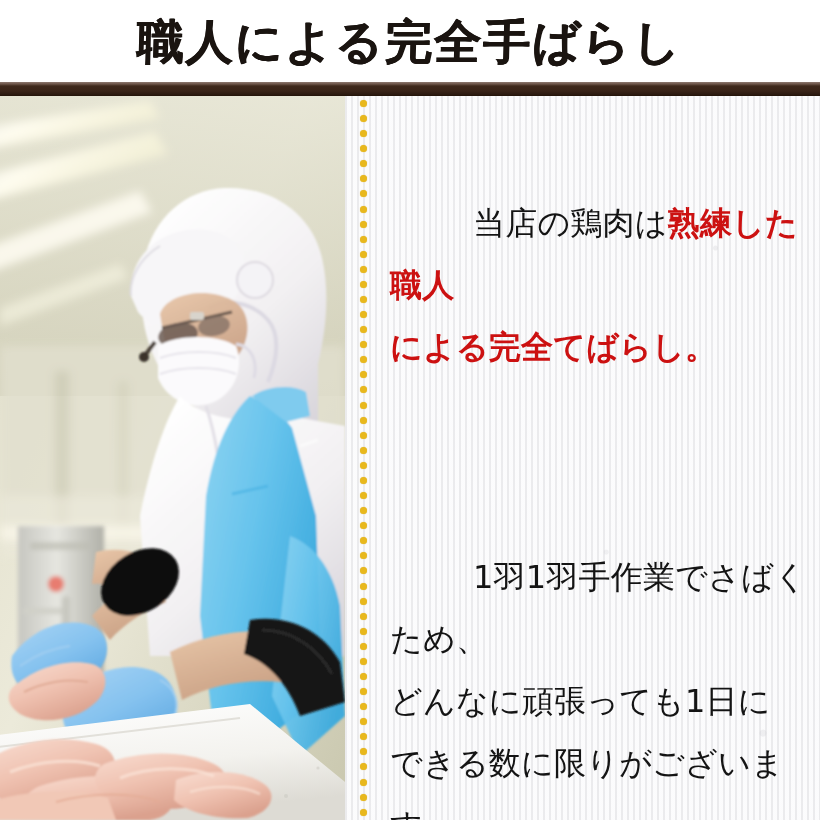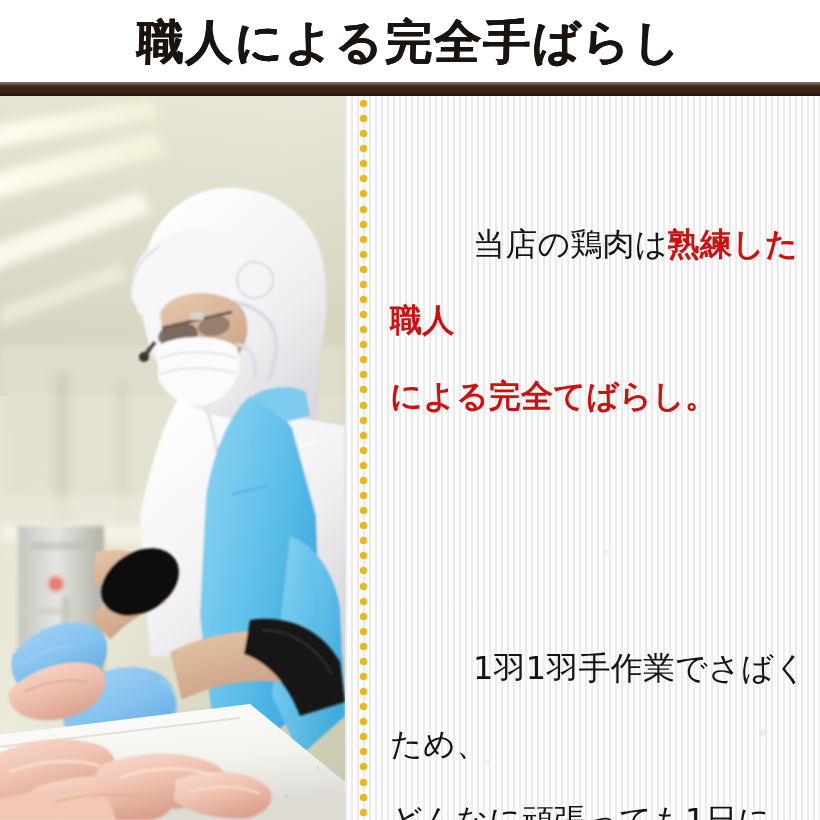--- a/index.html
+++ b/index.html
@@ -75,21 +75,21 @@
       radial-gradient(circle at 30% 92%, rgba(205,205,210,.20) 0 2px, transparent 3px);
     pointer-events:none;
   }
   .copy{
     position:absolute; left:45px; top:34px; width:420px;
     z-index:2;
   }
   .para{
     font-family:"DejaVu Sans","Liberation Sans",sans-serif;
     font-size:32px;
-    line-height:76px;
+    line-height:62px;
     color:#141414;
     letter-spacing:0.2px;
     white-space:pre-wrap;
   }
   .para.p1{ margin-bottom:44px; }
   .para.p2{ margin-bottom:48px; }
   .hl{ color:#cc1111; font-weight:700; }
 </style>
 </head>
 <body>

